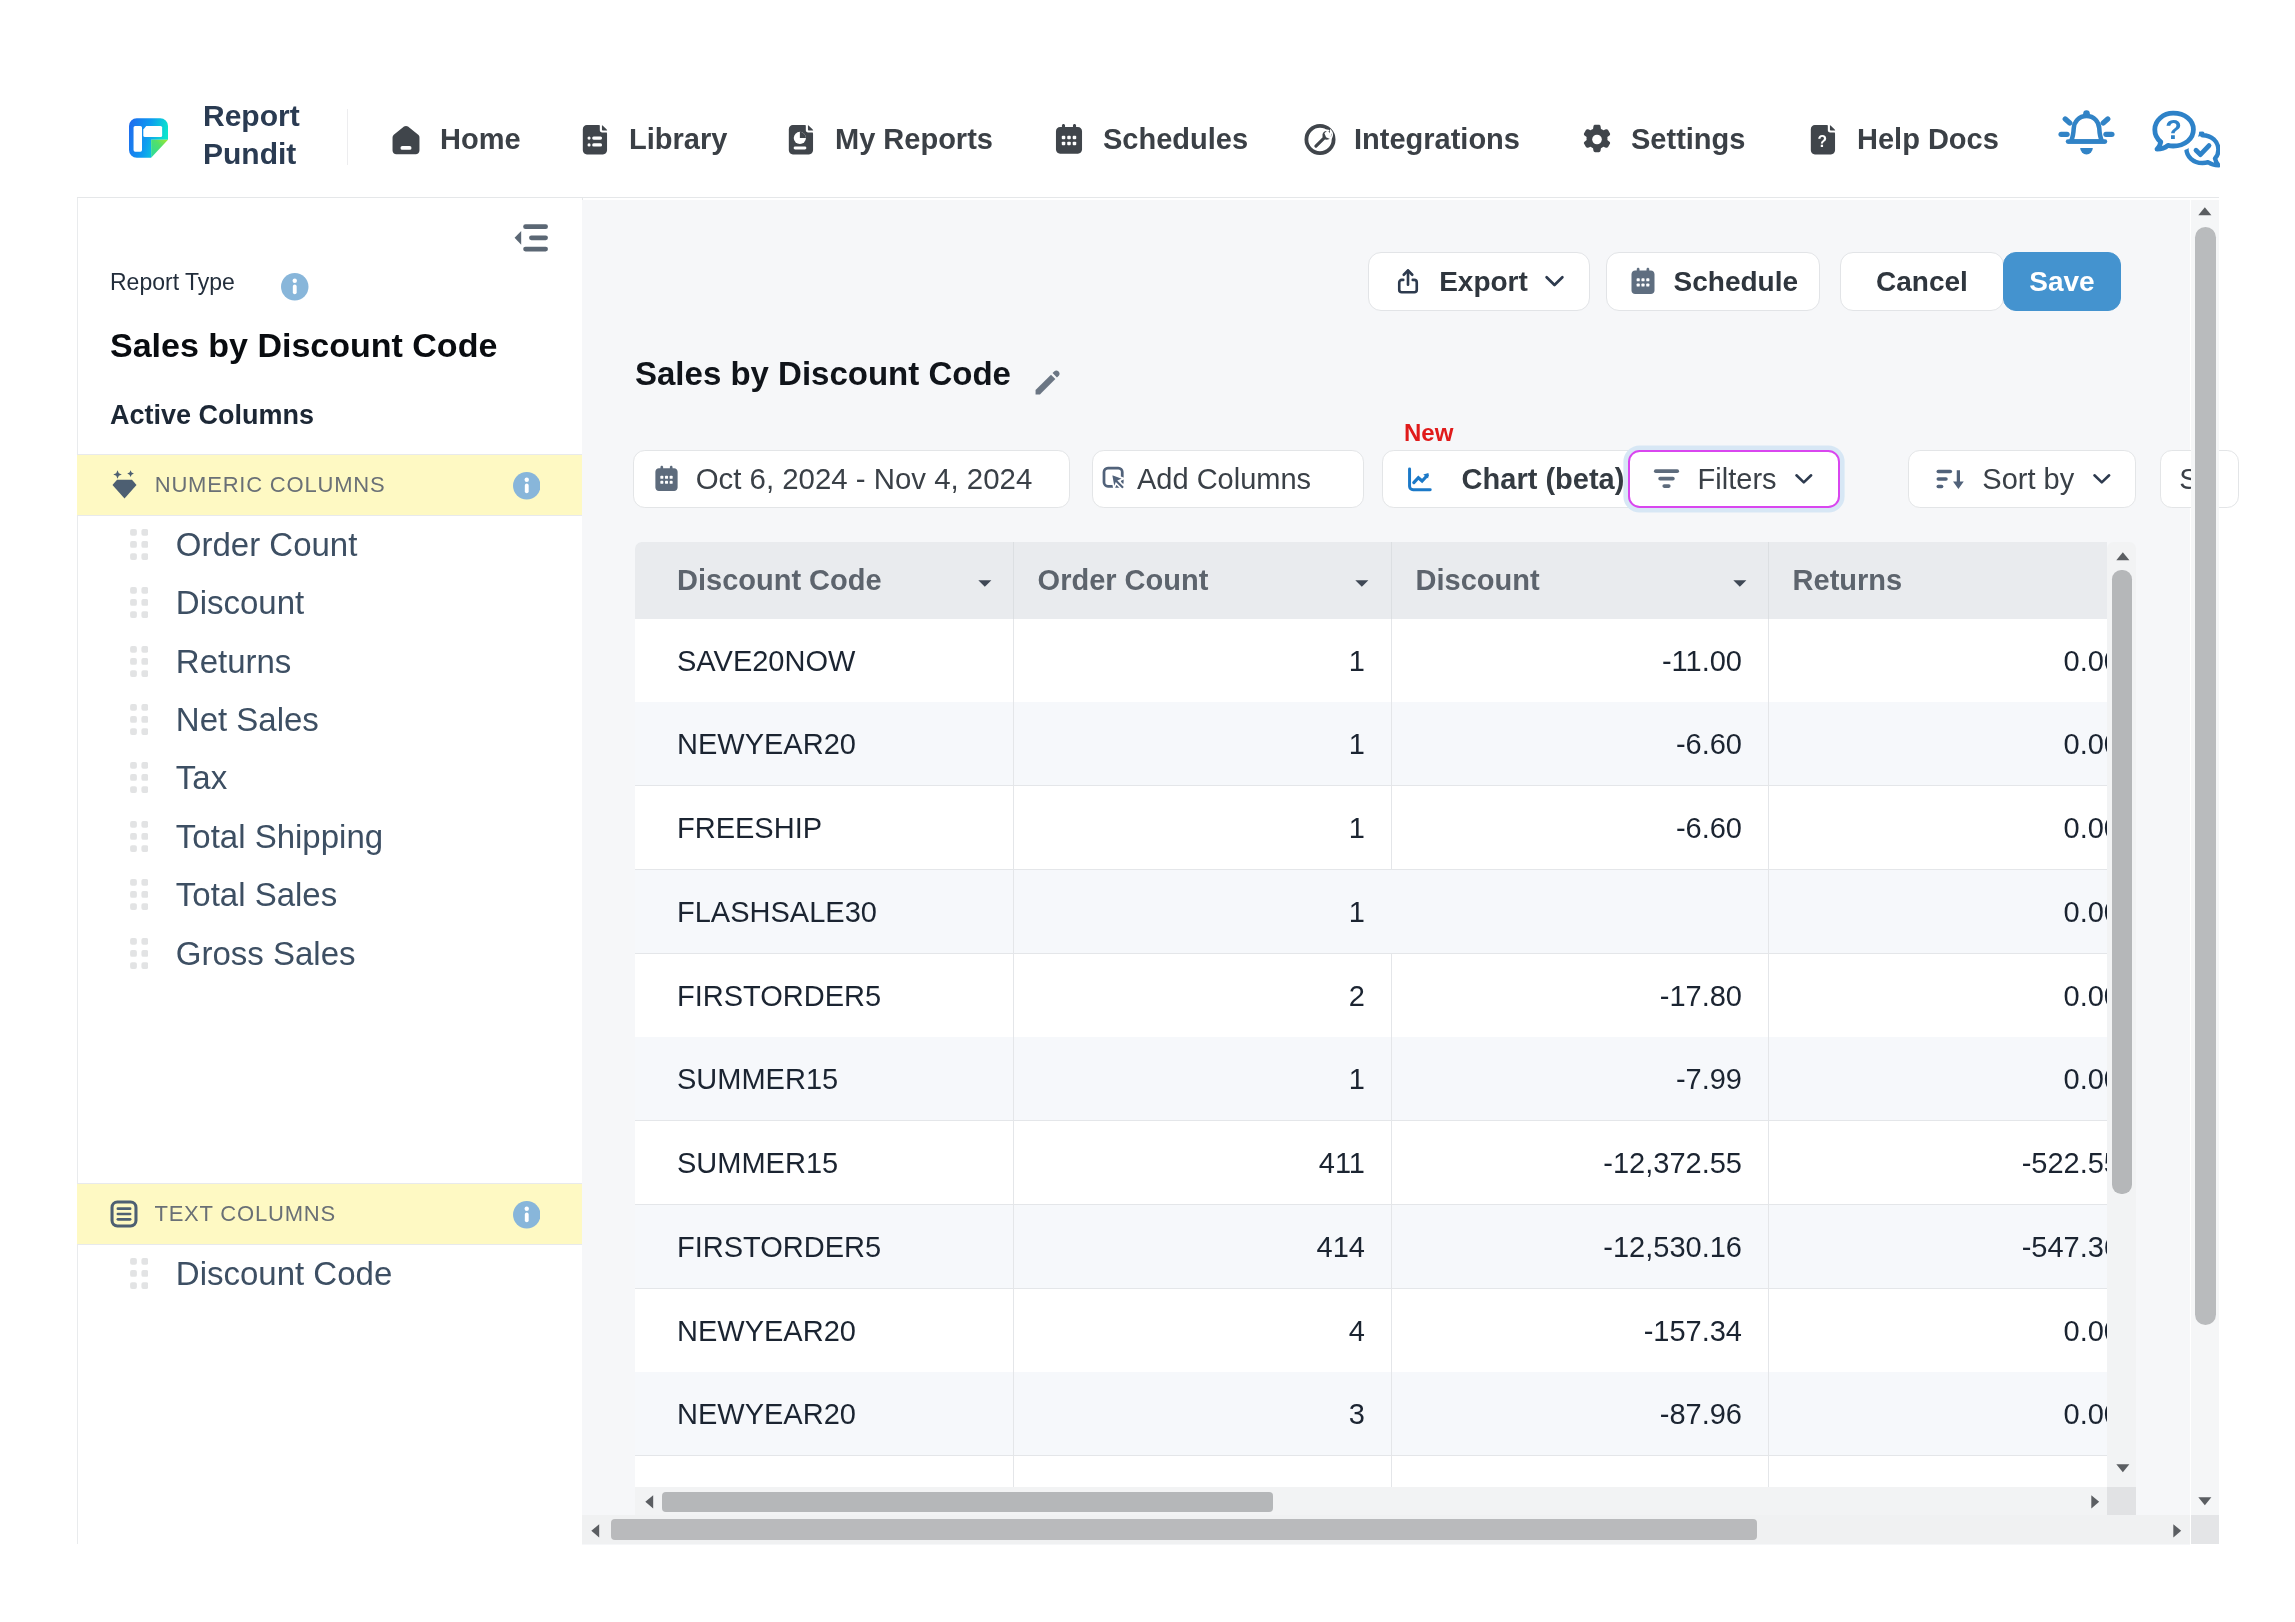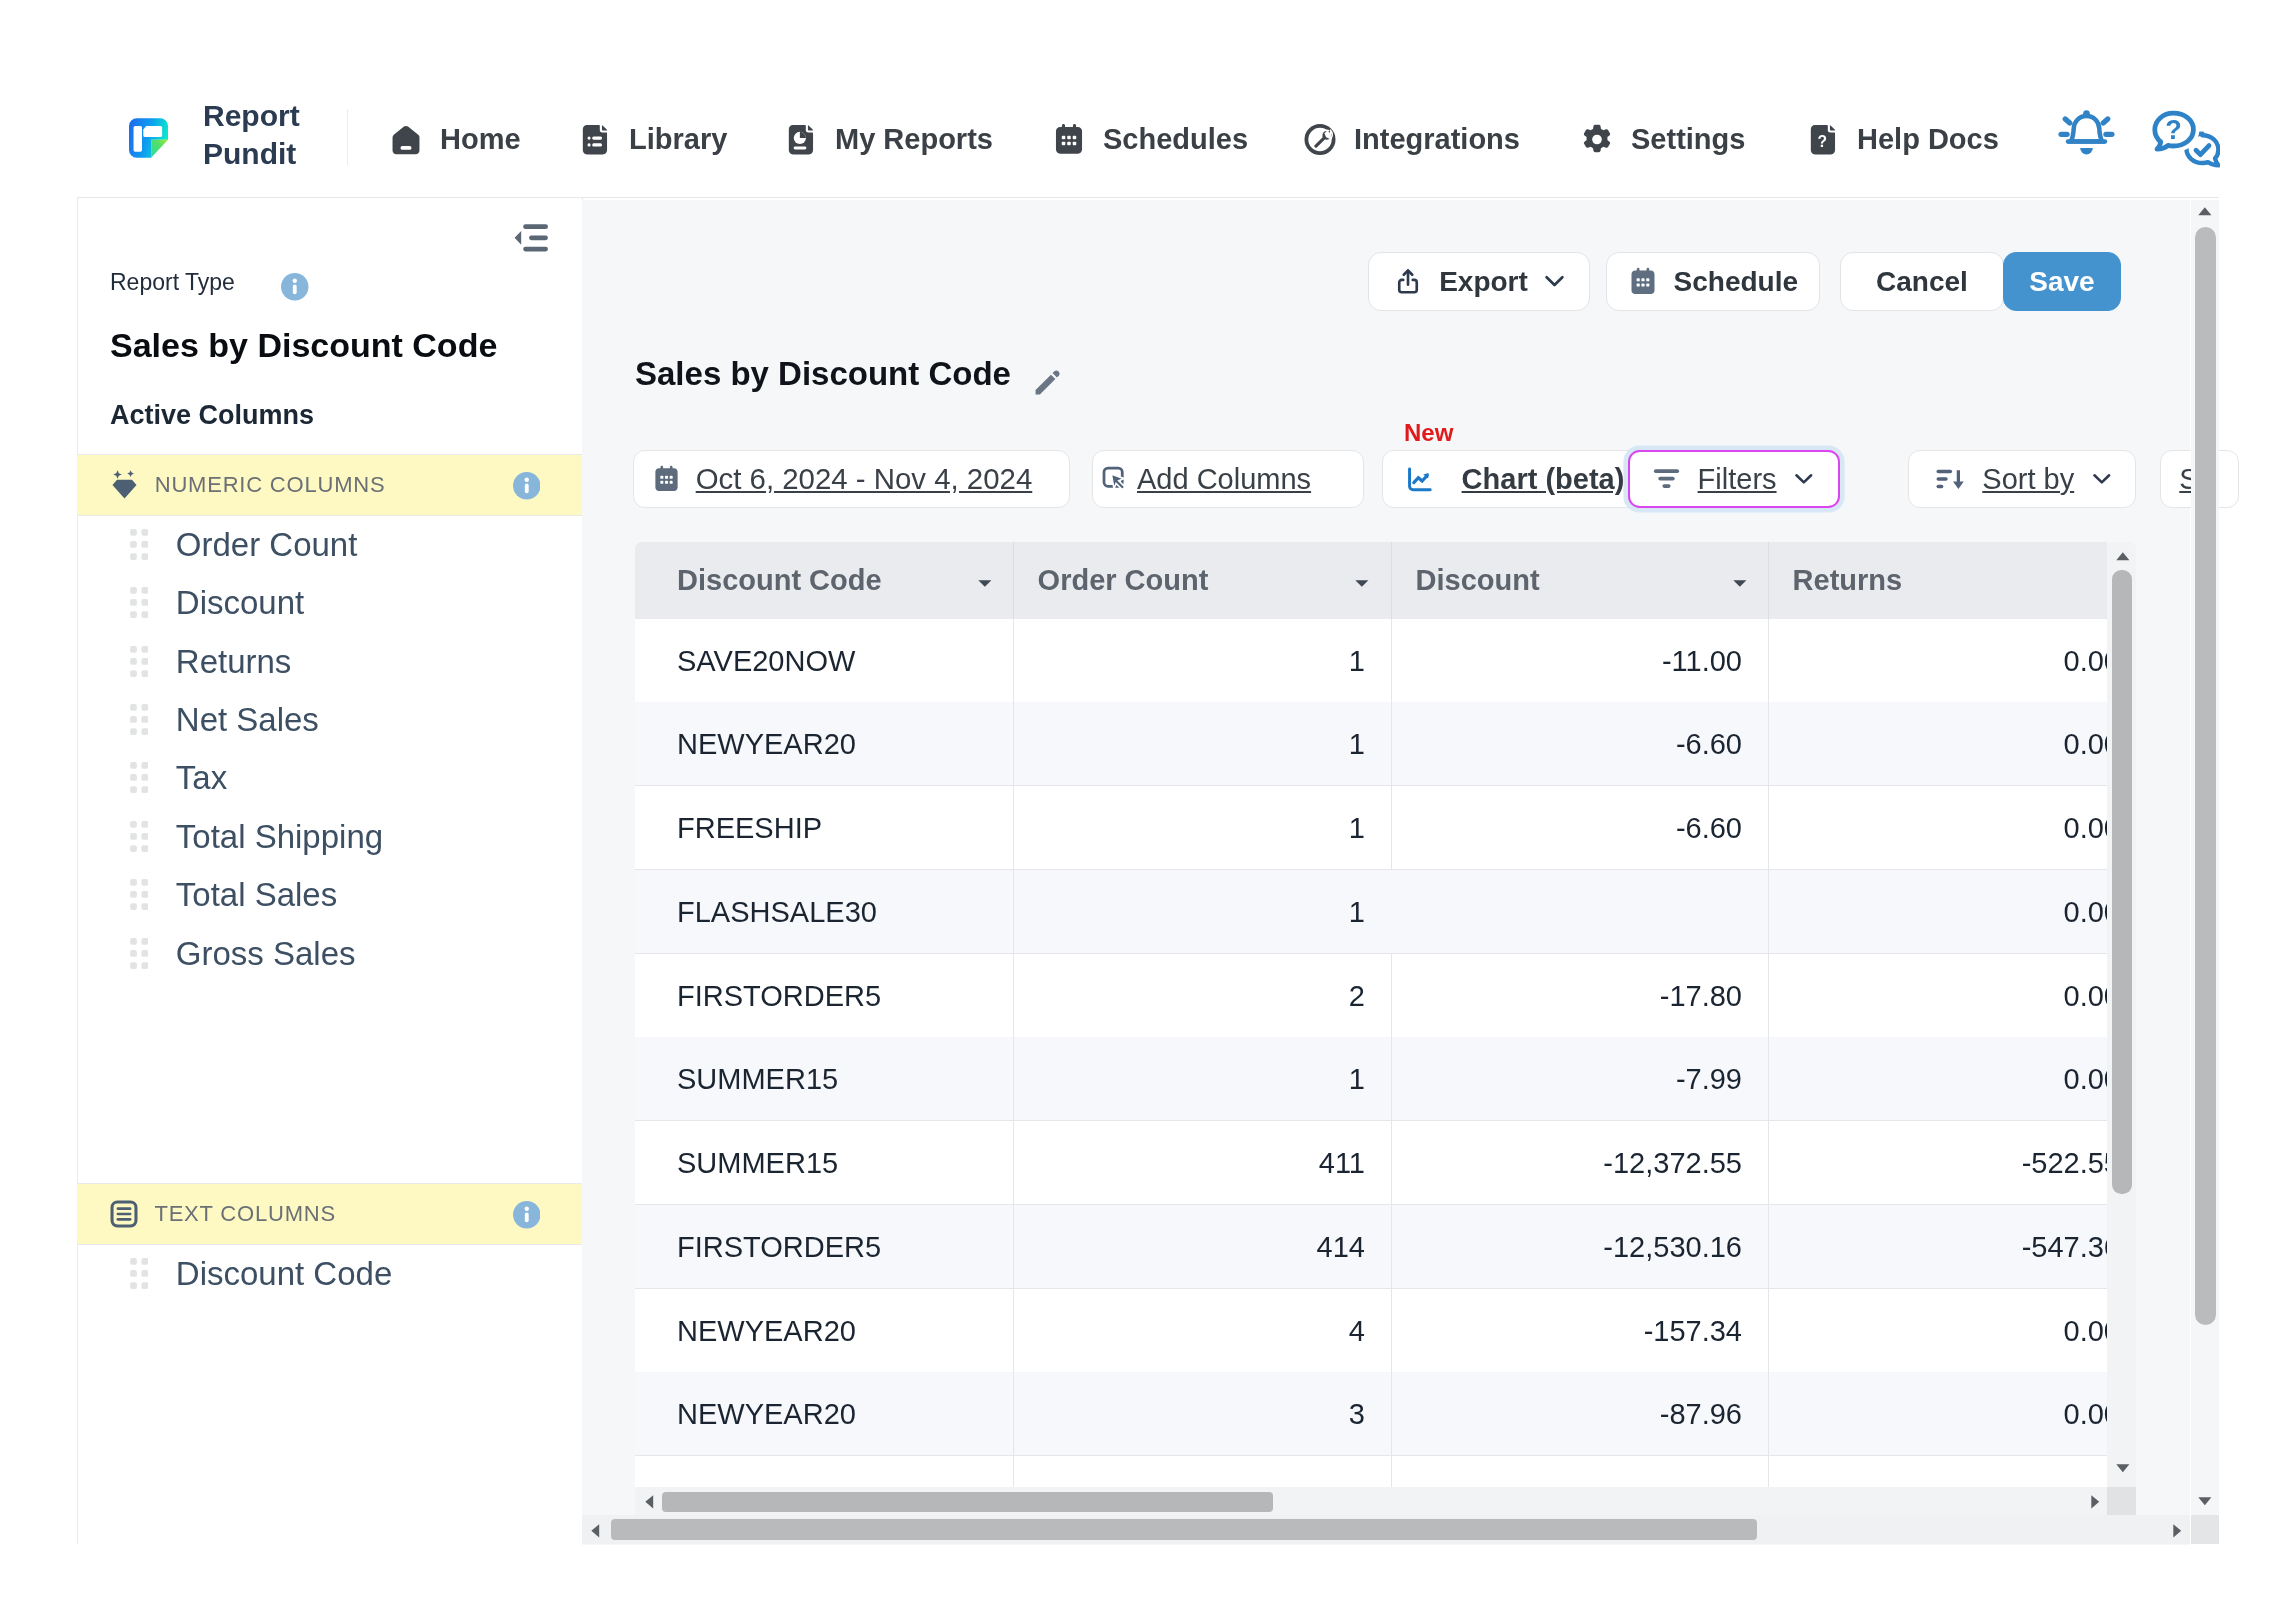--- a/index.html
+++ b/index.html
@@ -25,21 +25,21 @@
           color:#3d4f63; font-size:33px; font-weight:400; }
   .handle { display:inline-block; width:18.3px; height:31px; }
 
   
   #main { position:absolute; left:582px; top:200px; width:1608px; height:1345px; background:#f6f7f9; }
   .btn { position:absolute; top:52px; height:59px; background:#fff; border:1.3px solid #e2e4e7;
          border-radius:13px; display:flex; align-items:center; justify-content:center;
          font-size:28px; font-weight:700; color:#2f363e; }
   .chip { position:absolute; top:250px; height:58px; background:#fff; border:1.3px solid #e3e5e7;
           border-radius:11.8px; display:flex; align-items:center;
-          font-size:29px; font-weight:500; color:#3a4047;text-decoration:underline; }
+          font-size:29px; font-weight:500; color:#3a4047; }
 
   
   #tablewrap { position:absolute; left:53px; top:342px; width:1472px; height:945px;
                background:#fff; overflow:hidden; border-radius:6.5px 0 0 0; }
   .th { position:absolute; top:0; height:77px; background:#e9ebee; color:#5d646d;
         font-size:29px; font-weight:700; display:flex; align-items:center; }
   .row { position:absolute; width:1890px; height:84px; }
   .cell { position:absolute; top:0; height:84px; display:flex; align-items:center;
           font-size:29px; color:#1b2431; border-left:1.3px solid #e4e6e9; }
   .num { justify-content:flex-end; }

